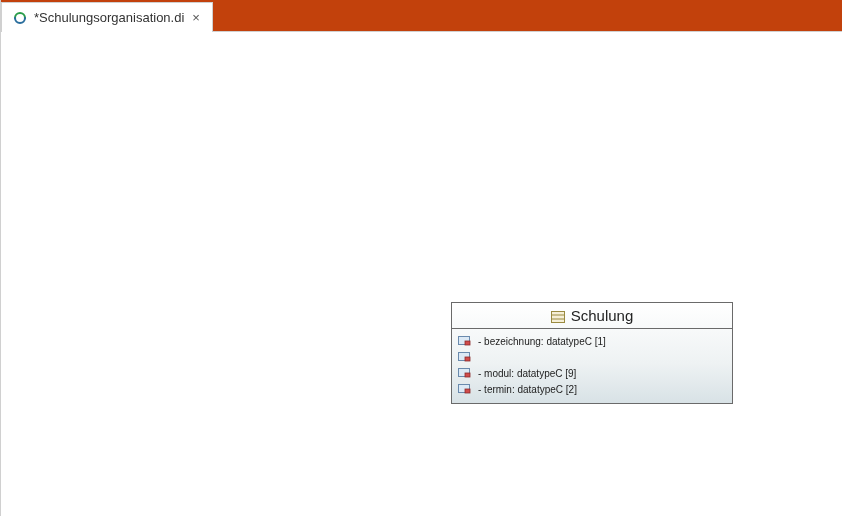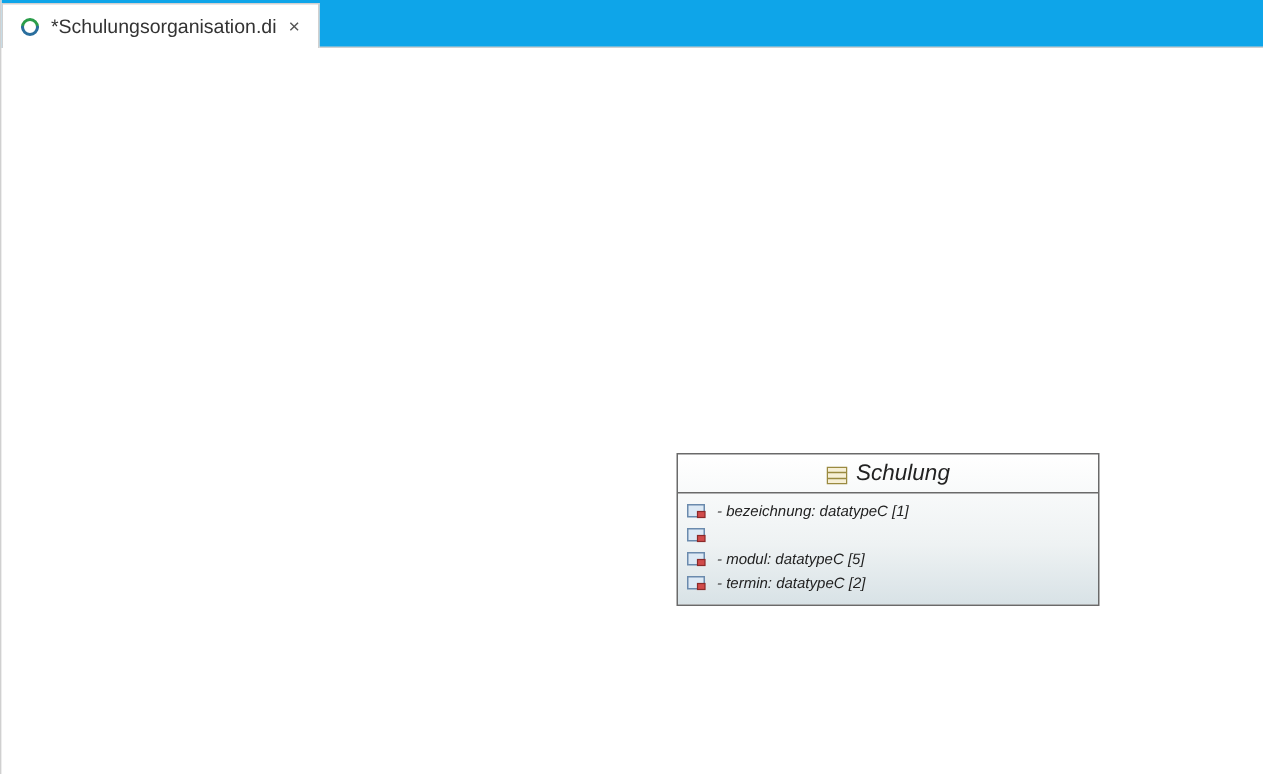--- a/index.html
+++ b/index.html
@@ -8,21 +8,21 @@
     font-size: 13px;
     background: #ffffff;
     width: 842px;
     height: 516px;
     overflow: hidden;
     position: relative;
     border-left: 1px solid #d0d0d0;
   }
   .tab-bar {
     height: 32px;
-    background: #0ea5e9;
+    background: #c2410c;
     display: flex;
     align-items: flex-end;
     border-bottom: 1px solid #d0d0d0;
   }
   .tab {
     height: 30px;
     background: #ffffff;
     border: 1px solid #d0d0d0;
     border-bottom: none;
     padding: 0 10px;
@@ -55,21 +55,20 @@
   }
   .uml-class {
     position: absolute;
     left: 450px;
     top: 270px;
     width: 282px;
     border: 1px solid #6a6a6a;
     background: linear-gradient(to bottom, #ffffff 0%, #eef2f3 60%, #d8e2e6 100%);
     color: #222;
     font-size: 14px;
-    font-style: italic;
   }
   .uml-class-header {
     border-bottom: 1px solid #6a6a6a;
     padding: 4px 6px;
     text-align: center;
     display: flex;
     align-items: center;
     justify-content: center;
     gap: 6px;
   }
@@ -144,21 +143,21 @@
           </svg>
         </span>
       </div>
       <div class="uml-attr">
         <span class="attr-icon">
           <svg viewBox="0 0 14 12" width="14" height="12">
             <rect x="0.5" y="1.5" width="11" height="8" fill="#dce9f5" stroke="#6a8aad" stroke-width="1"></rect>
             <rect x="7" y="6" width="5" height="4" fill="#d14b4b" stroke="#8a2a2a" stroke-width="0.8"></rect>
           </svg>
         </span>
-        <span>- modul: datatypeC [5]</span>
+        <span>- modul: datatypeC [9]</span>
       </div>
       <div class="uml-attr">
         <span class="attr-icon">
           <svg viewBox="0 0 14 12" width="14" height="12">
             <rect x="0.5" y="1.5" width="11" height="8" fill="#dce9f5" stroke="#6a8aad" stroke-width="1"></rect>
             <rect x="7" y="6" width="5" height="4" fill="#d14b4b" stroke="#8a2a2a" stroke-width="0.8"></rect>
           </svg>
         </span>
         <span>- termin: datatypeC [2]</span>
       </div>

